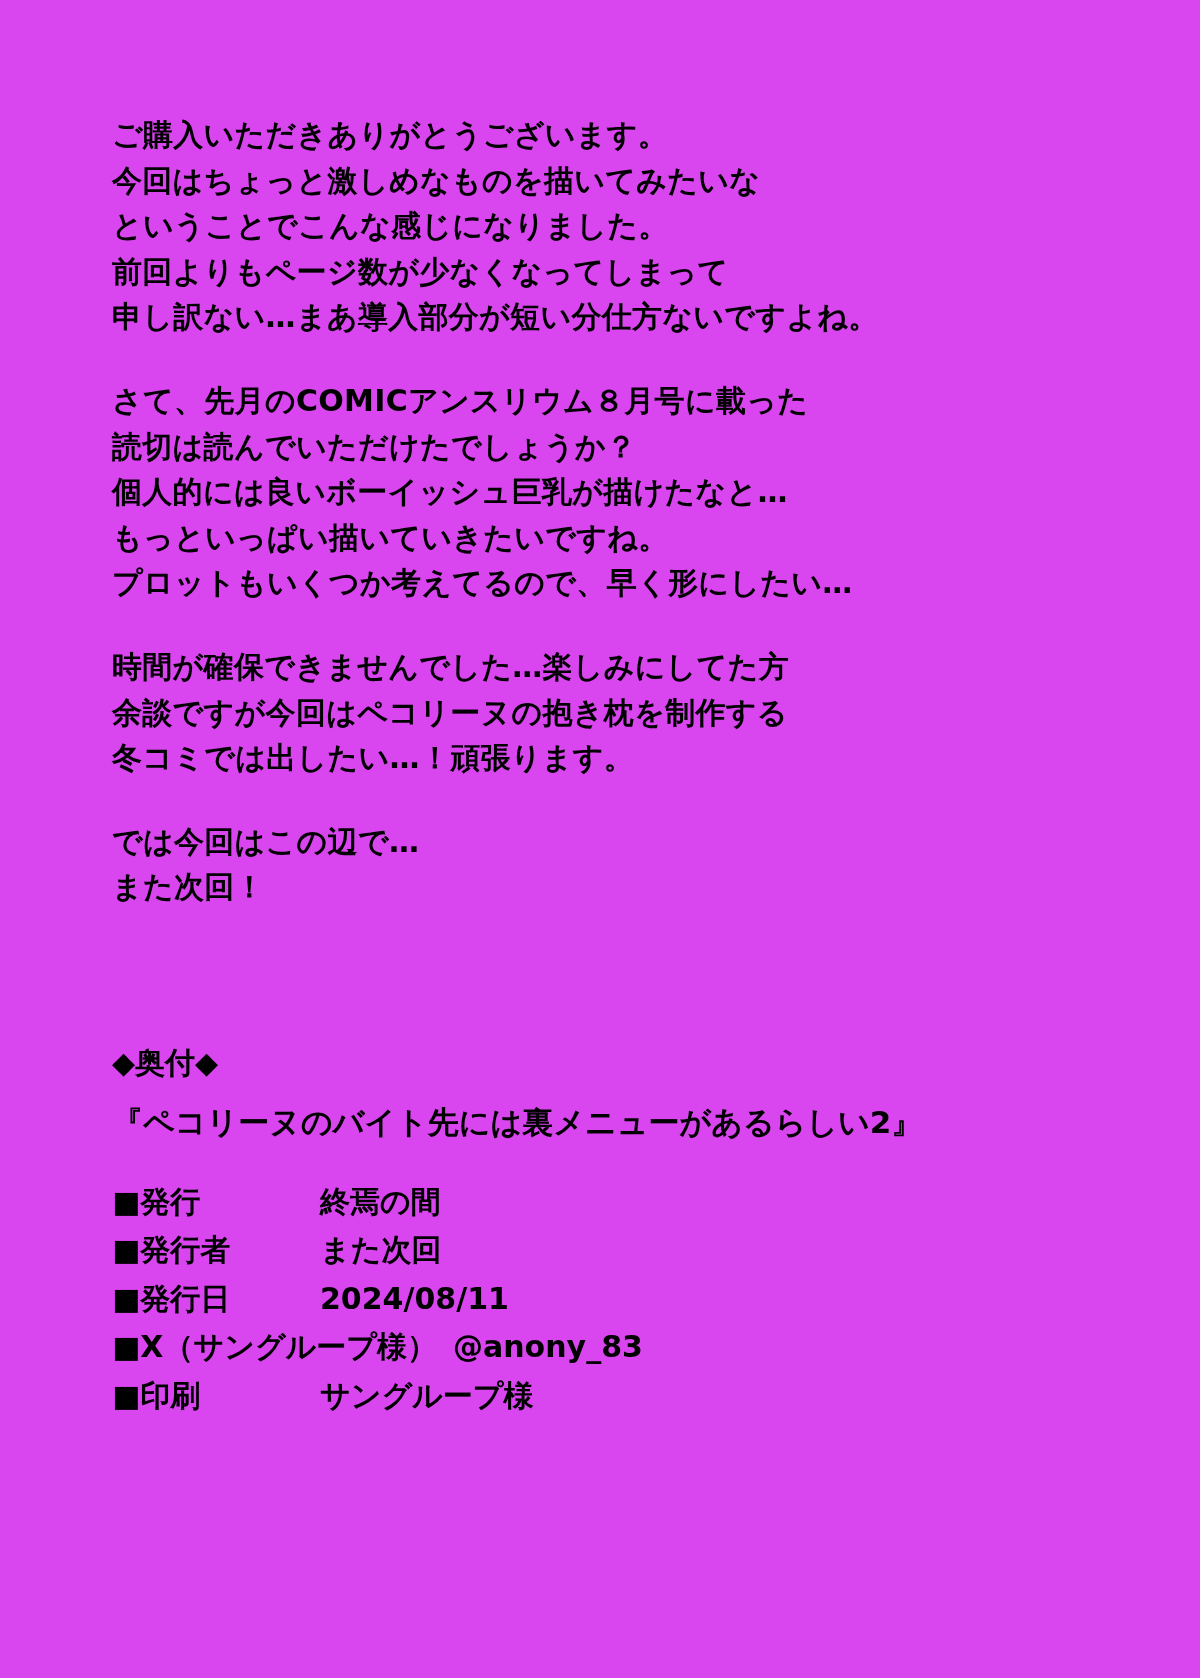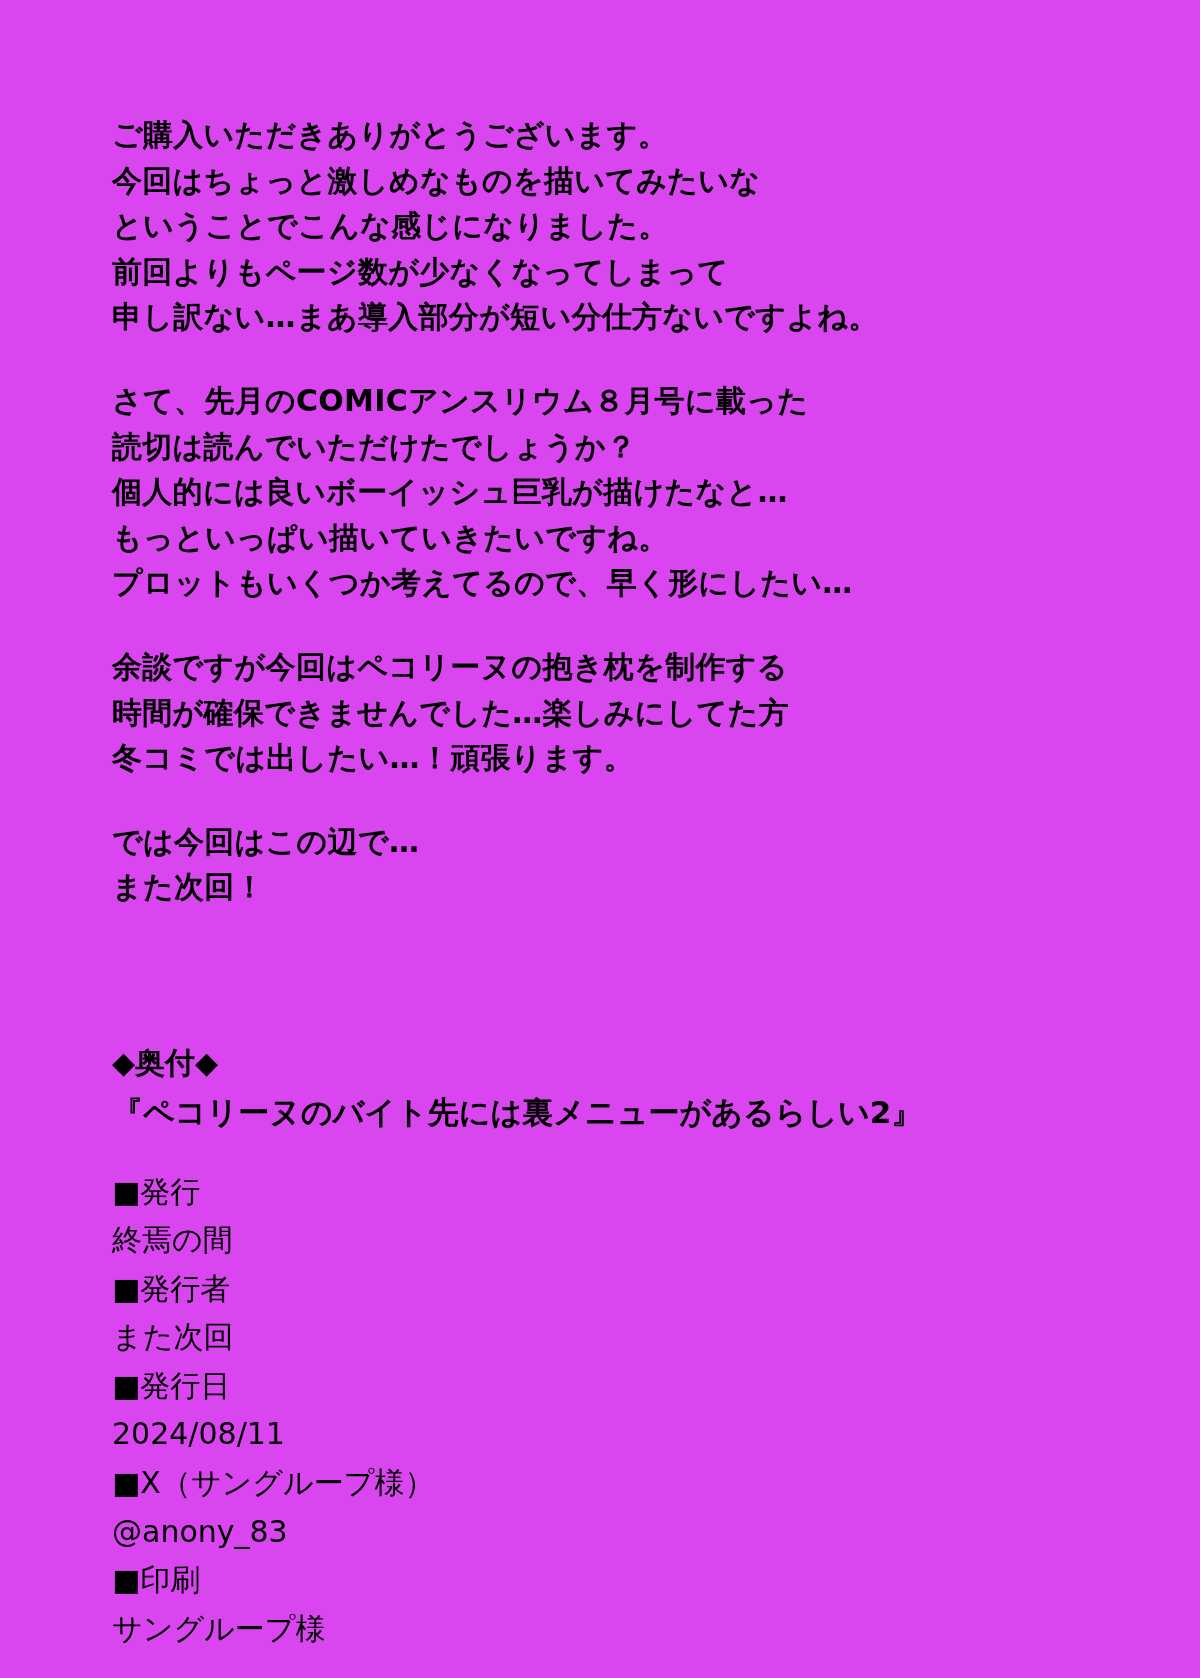--- a/index.html
+++ b/index.html
@@ -45,39 +45,38 @@
   .colophon {
     position: absolute;
     left: 112px;
     top: 1040px;
     width: 980px;
   }
   .colophon-header {
     font-size: 30px;
     font-weight: bold;
     line-height: 1.5;
-    margin-bottom: 4px;
+    margin-bottom: 14px;
   }
   .colophon-title {
     font-size: 31px;
     font-weight: bold;
     line-height: 1.5;
     margin-bottom: 32px;
   }
   .credits {
     margin: 0;
   }
   .credit-row {
     display: flex;
     align-items: baseline;
     font-size: 30px;
-    font-weight: normal;
+    font-weight: bold;
     line-height: 1.62;
     white-space: pre;
-    flex-direction: column;
   }
   .credit-label {
     display: inline-block;
     min-width: 208px;
   }
   .credit-label.narrow {
     min-width: 0;
     padding-right: 16px;
   }
   .credit-value {
@@ -101,22 +100,22 @@
 
     <div class="para">
       <div class="line">さて、先月のCOMICアンスリウム８月号に載った</div>
       <div class="line">読切は読んでいただけたでしょうか？</div>
       <div class="line">個人的には良いボーイッシュ巨乳が描けたなと…</div>
       <div class="line">もっといっぱい描いていきたいですね。</div>
       <div class="line">プロットもいくつか考えてるので、早く形にしたい…</div>
     </div>
 
     <div class="para">
+      <div class="line">時間が確保できませんでした…楽しみにしてた方</div>
       <div class="line">余談ですが今回はペコリーヌの抱き枕を制作する</div>
-      <div class="line">時間が確保できませんでした…楽しみにしてた方</div>
       <div class="line">冬コミでは出したい…！頑張ります。</div>
     </div>
 
     <div class="para">
       <div class="line">では今回はこの辺で…</div>
       <div class="line">また次回！</div>
     </div>
 
   </section>
 

